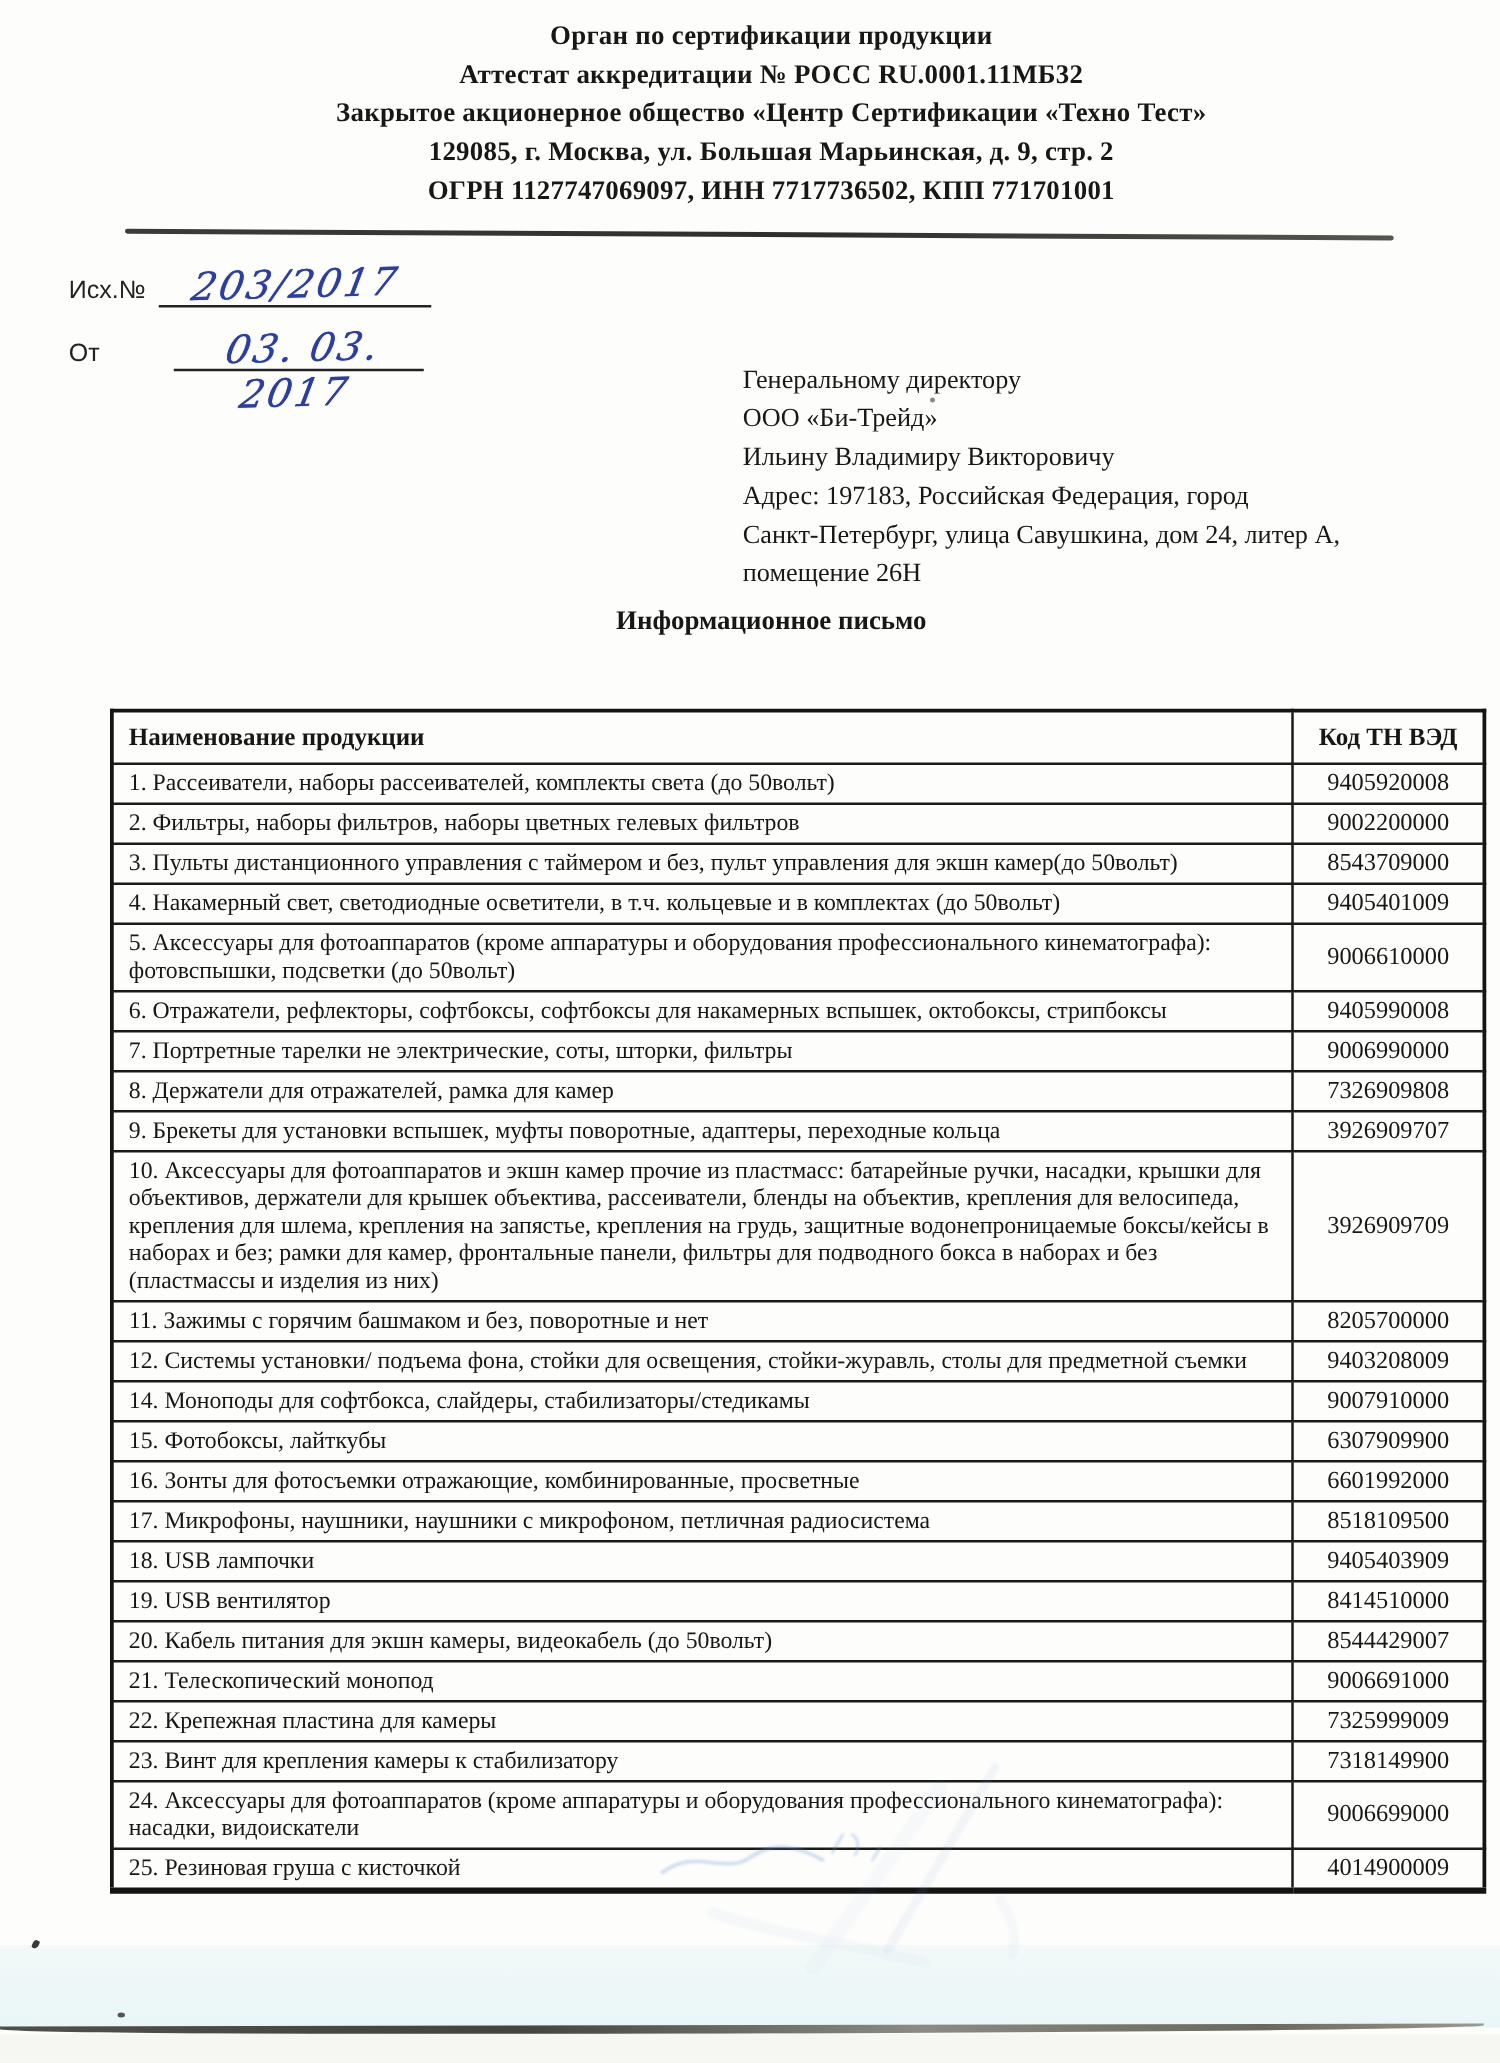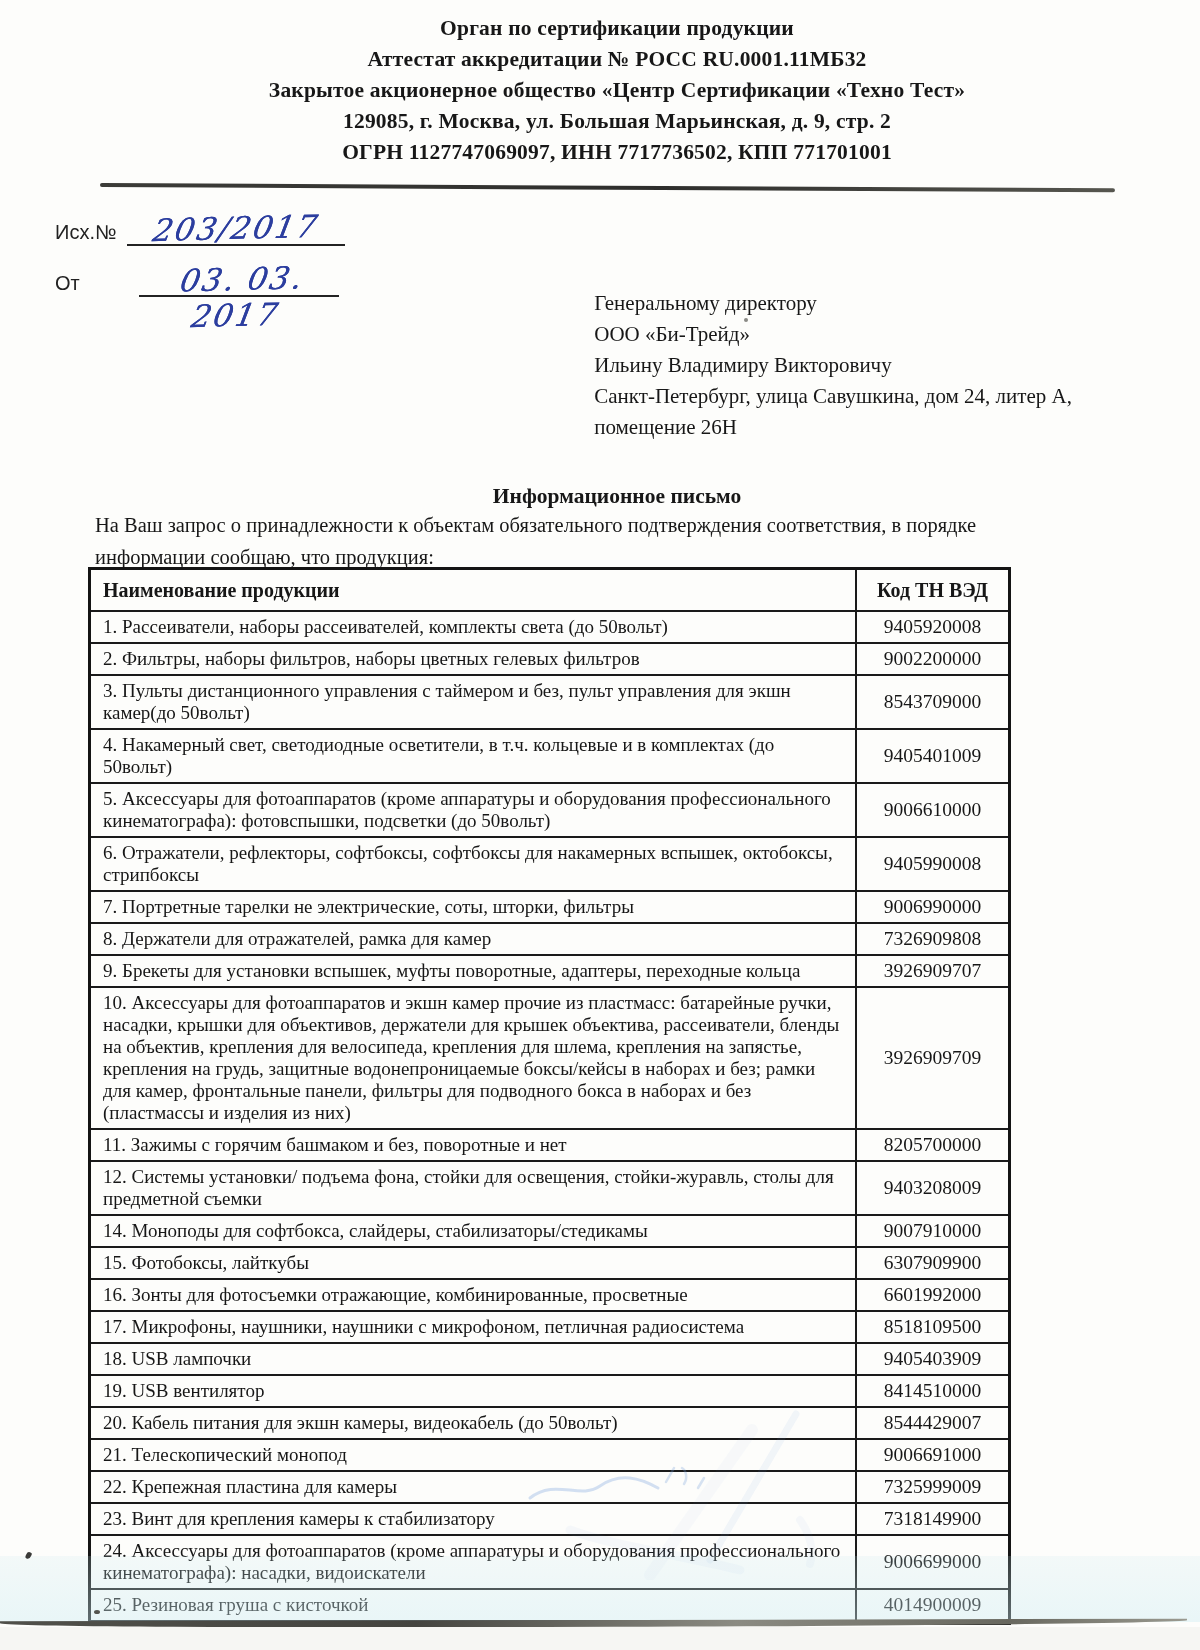--- a/index.html
+++ b/index.html
@@ -56,21 +56,21 @@
     position:absolute;top:471px;left:0;right:0;
     text-align:center;font-weight:bold;font-size:21.5px;margin-top:13px;
   }
   .intro{
     position:absolute;top:509px;left:95px;width:915px;
     font-size:20.5px;line-height:32px;margin:0;text-align:left;
   }
   
   .products-table{
     position:absolute;top:567px;left:88px;
-    width:923px;border-collapse:collapse;
+    width:1101px;border-collapse:collapse;
     font-size:19px;line-height:22px;
   }
   .products-table th,.products-table td{
     border:2px solid #1a1a1a;
     padding:4px 12px;
     vertical-align:middle;
   }
   .products-table{border:3px solid #141414;}
   .products-table tr:last-child td{border-bottom:5px solid #141414;}
   .products-table th{
@@ -130,26 +130,26 @@
     </div>
   </div>
 
   <span class="addr-dot"></span>
 
   <div class="addressee">
 
   <div class="addr-line">Генеральному директору</div>
       <div class="addr-line">ООО «Би-Трейд»</div>
       <div class="addr-line">Ильину Владимиру Викторовичу</div>
+      <div class="addr-line">Адрес: 197183, Российская Федерация, город</div>
       <div class="addr-line">Санкт-Петербург, улица Савушкина, дом 24, литер А,</div>
       <div class="addr-line">помещение 26Н</div>
     </div>
 
   <div class="doc-title">Информационное письмо</div>
-  <p class="intro">На Ваш запрос о принадлежности к объектам обязательного подтверждения соответствия, в порядке информации сообщаю, что продукция:</p>
 
   <table class="products-table">
     <thead>
       <tr>
         <th>Наименование продукции</th>
         <th class="code-h">Код ТН ВЭД</th>
       </tr>
     </thead>
     <tbody>
 

